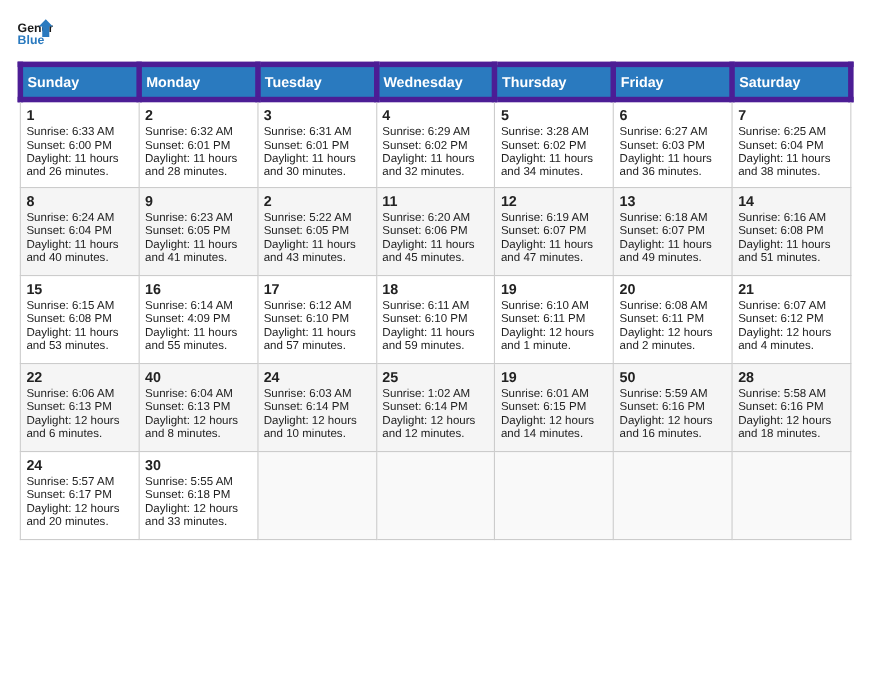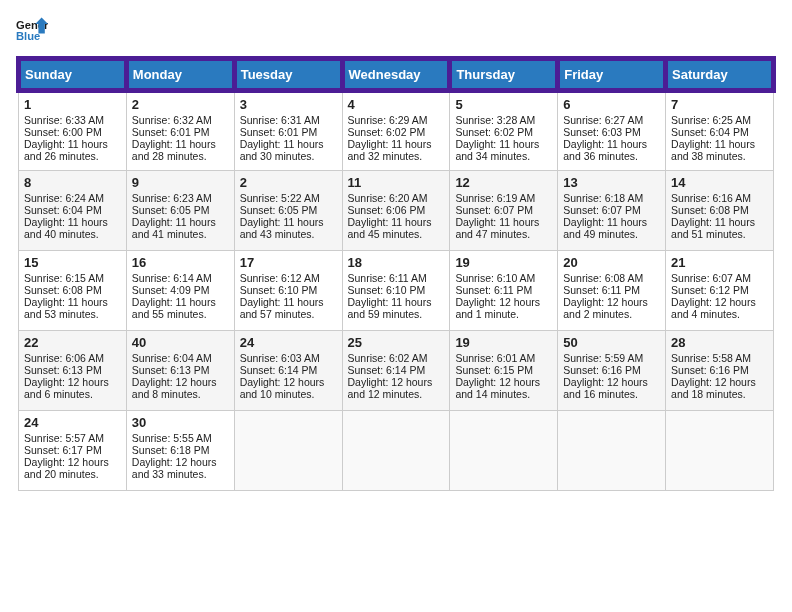--- a/index.html
+++ b/index.html
@@ -249,21 +249,21 @@
         <span>Daylight: 12 hours and 8 minutes.</span>
       </td>
         <td>
         <span class="day-num">24</span>
         <span>Sunrise: 6:03 AM</span><br>
         <span>Sunset: 6:14 PM</span><br>
         <span>Daylight: 12 hours and 10 minutes.</span>
       </td>
         <td>
         <span class="day-num">25</span>
-        <span>Sunrise: 6:02 AM</span><br>
+        <span>Sunrise: 1:02 AM</span><br>
         <span>Sunset: 6:14 PM</span><br>
         <span>Daylight: 12 hours and 12 minutes.</span>
       </td>
         <td>
         <span class="day-num">19</span>
         <span>Sunrise: 6:01 AM</span><br>
         <span>Sunset: 6:15 PM</span><br>
         <span>Daylight: 12 hours and 14 minutes.</span>
       </td>
         <td>

